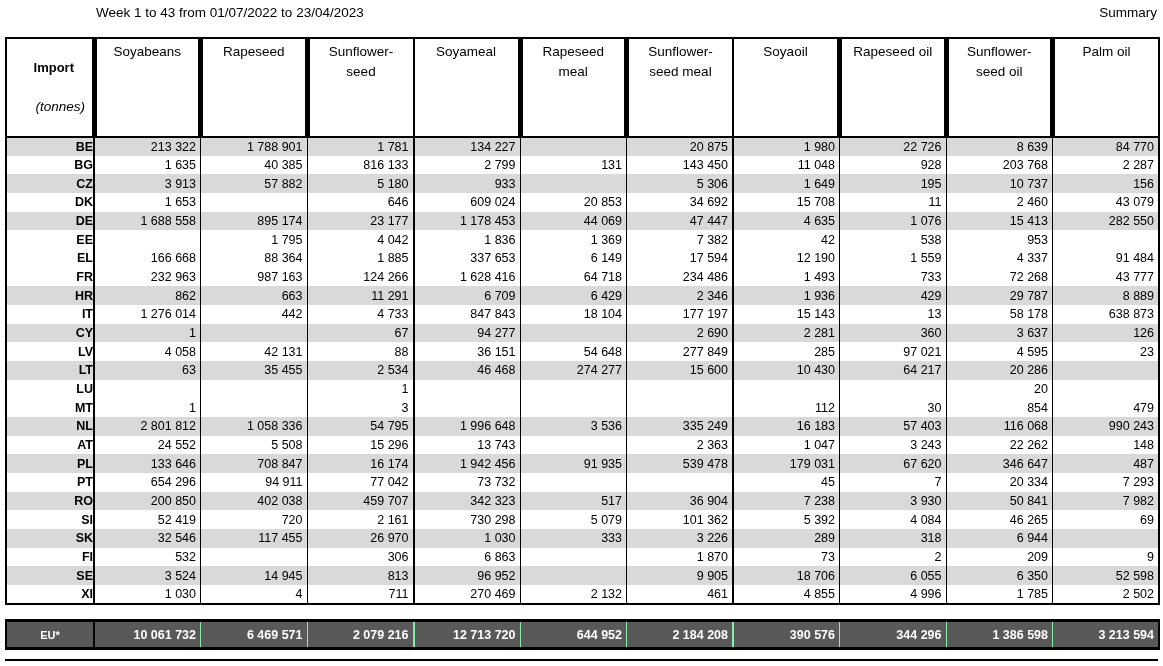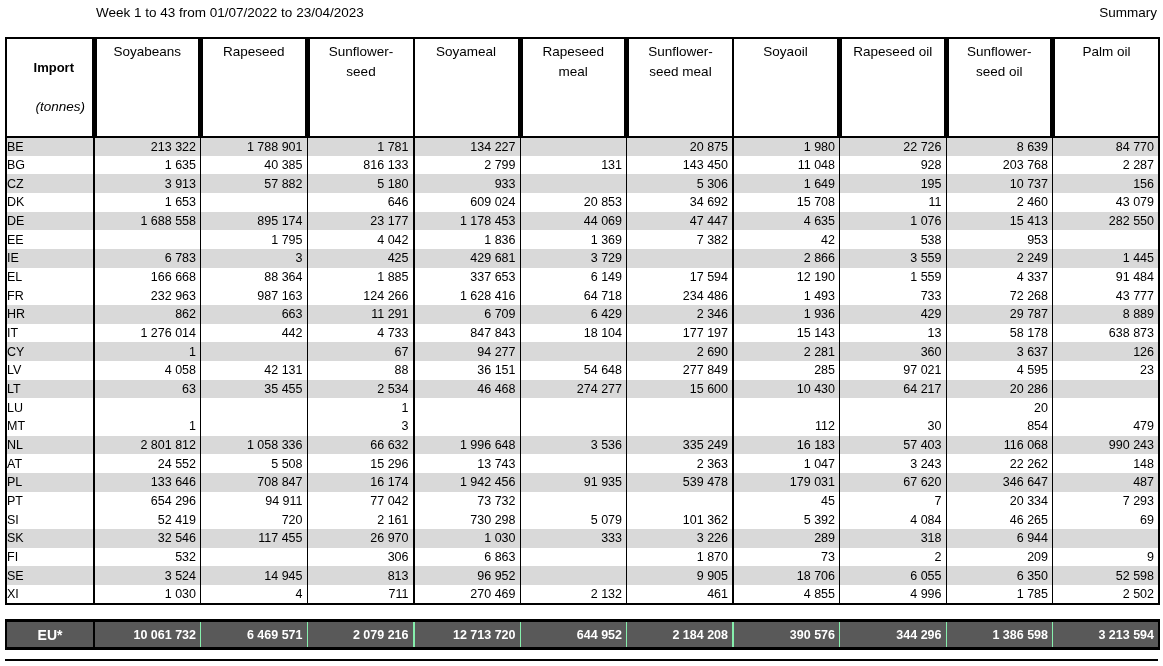--- a/index.html
+++ b/index.html
@@ -27,38 +27,38 @@
     vertical-align:top; padding-top:3px; white-space:pre-line; line-height:1.45;
   }
   #main thead th.corner{
     border-left:none; border-right:2px solid #000;
     vertical-align:middle; padding-top:0;
   }
   .corner .l1{ font-weight:bold; font-size:13px;margin-left:9px; }
   .corner .l2{ font-style:italic; font-size:13.5px;margin-left:22px; }
 
   #main tbody th.rowlabel{
-    font-weight:normal; text-align:left; font-size:12.5px;
+    font-weight:bold; text-align:right; font-size:12.5px;
     border-right:2px solid #000;
   }
   #main tbody td{
     height:18.66px; font-size:12.5px; text-align:right; padding-right:4px;
     border-left:1px solid #000; white-space:nowrap; overflow:hidden;
   }
   #main td.grp, #main th.grp{ border-left-width:2px; }
   tr.stripe{ background:var(--stripe-bg,#d9d9d9); }
 
   #total{
     position:absolute; top:619px; left:5px;
     border:2px solid #000; border-top-width:3px; border-bottom-width:3px;
     background:var(--total-row-bg,#595959); color:var(--total-row-text,#fff);
     font-weight:bold;
   }
   #total th.rowlabel{
-    font-size:14px; text-align:center; border-right:2px solid #000;
+    font-size:11px; text-align:center; border-right:2px solid #000;
   }
   #total td{
     height:28px; font-size:12.5px; text-align:right; padding-right:4px;
     border-left:1px solid #86efac; white-space:nowrap;
   }
   #total td.grp{ border-left-width:2px; }
 
   #bottom-line{
     position:absolute; top:659px; left:5px; width:1153px; height:2px;
     background:#000;
@@ -180,33 +180,20 @@
         <td>1 795</td>
         <td>4 042</td>
         <td class="grp">1 836</td>
         <td>1 369</td>
         <td>7 382</td>
         <td class="grp">42</td>
         <td>538</td>
         <td>953</td>
         <td></td>
       </tr>
-      <tr class="stripe">
-        <th class="rowlabel">IE</th>
-        <td>6 783</td>
-        <td>3</td>
-        <td>425</td>
-        <td class="grp">429 681</td>
-        <td>3 729</td>
-        <td></td>
-        <td class="grp">2 866</td>
-        <td>3 559</td>
-        <td>2 249</td>
-        <td>1 445</td>
-      </tr>
       <tr>
         <th class="rowlabel">EL</th>
         <td>166 668</td>
         <td>88 364</td>
         <td>1 885</td>
         <td class="grp">337 653</td>
         <td>6 149</td>
         <td>17 594</td>
         <td class="grp">12 190</td>
         <td>1 559</td>
@@ -314,21 +301,21 @@
         <td></td>
         <td class="grp">112</td>
         <td>30</td>
         <td>854</td>
         <td>479</td>
       </tr>
       <tr class="stripe">
         <th class="rowlabel">NL</th>
         <td>2 801 812</td>
         <td>1 058 336</td>
-        <td>66 632</td>
+        <td>54 795</td>
         <td class="grp">1 996 648</td>
         <td>3 536</td>
         <td>335 249</td>
         <td class="grp">16 183</td>
         <td>57 403</td>
         <td>116 068</td>
         <td>990 243</td>
       </tr>
       <tr>
         <th class="rowlabel">AT</th>
@@ -361,20 +348,33 @@
         <td>654 296</td>
         <td>94 911</td>
         <td>77 042</td>
         <td class="grp">73 732</td>
         <td></td>
         <td></td>
         <td class="grp">45</td>
         <td>7</td>
         <td>20 334</td>
         <td>7 293</td>
+      </tr>
+      <tr class="stripe">
+        <th class="rowlabel">RO</th>
+        <td>200 850</td>
+        <td>402 038</td>
+        <td>459 707</td>
+        <td class="grp">342 323</td>
+        <td>517</td>
+        <td>36 904</td>
+        <td class="grp">7 238</td>
+        <td>3 930</td>
+        <td>50 841</td>
+        <td>7 982</td>
       </tr>
       <tr>
         <th class="rowlabel">SI</th>
         <td>52 419</td>
         <td>720</td>
         <td>2 161</td>
         <td class="grp">730 298</td>
         <td>5 079</td>
         <td>101 362</td>
         <td class="grp">5 392</td>

